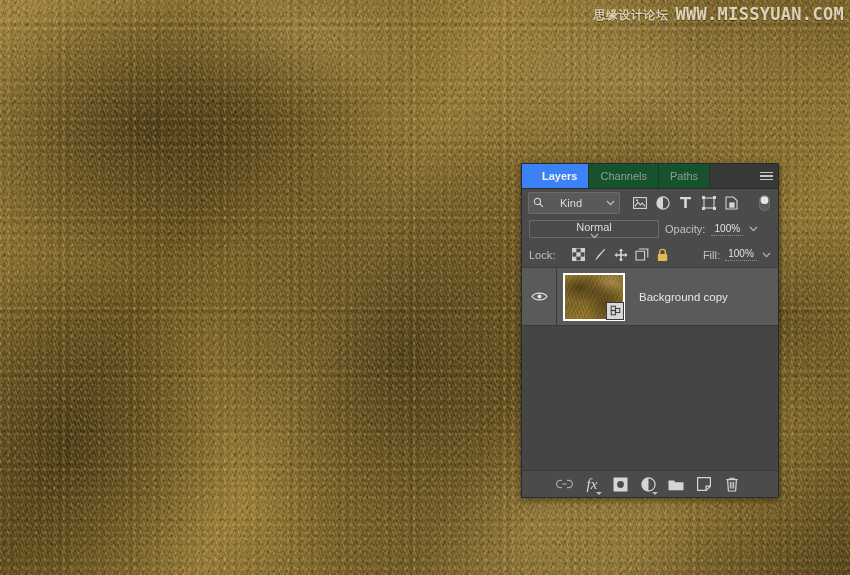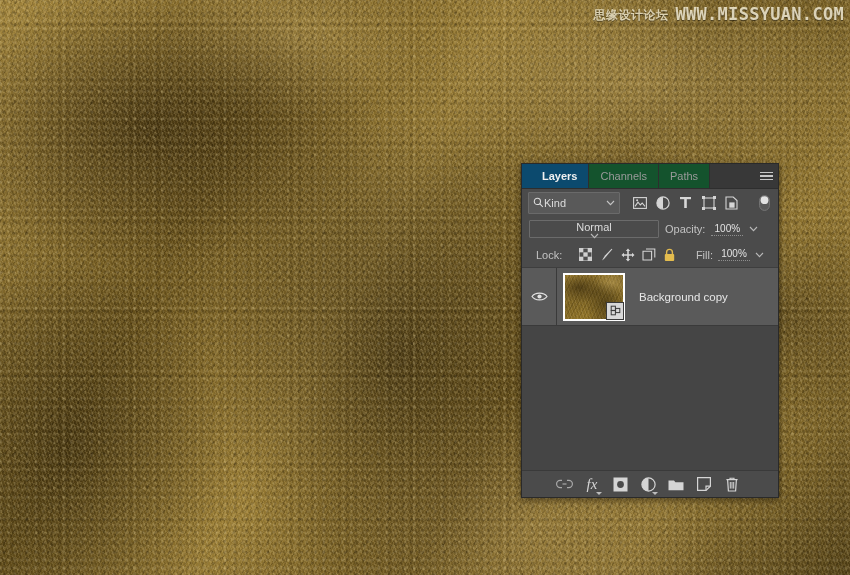--- a/index.html
+++ b/index.html
@@ -137,21 +137,21 @@
     align-items: center;
     padding: 0 11px;
     font-size: 11px;
     color: #9a9a9a;
     background: #14532d;
     border-right: 1px solid #2e2e2e;
     cursor: default;
     user-select: none;
   }
   .tab.active {
-    background: #0c4a6e;
+    background: #3b82f6;
     color: #f0f0f0;
     font-weight: bold;
     padding-left: 20px;
   }
   .panel-menu {
     margin-left: auto;
     width: 24px;
     display: flex;
     align-items: center;
     justify-content: center;
@@ -178,21 +178,21 @@
   .kind-select {
     width: 92px;
     height: 22px;
     background: #595959;
     border: 1px solid #6a6a6a;
     border-radius: 1px;
     display: flex;
     align-items: center;
     padding: 0 4px;
     box-sizing: border-box;
-    gap: 0;
+    gap: 16px;
     color: #dcdcdc;
     font-size: 11px;
   }
   .kind-select .lbl { flex: 1; }
   .filter-icons {
     display: flex;
     align-items: center;
     gap: 0px;
     margin-left: 8px;
   }
@@ -240,21 +240,21 @@
     padding: 0 1px 1px 1px;
     min-width: 30px;
     text-align: center;
   }
 
   
   .lock-row {
     height: 25px;
     display: flex;
     align-items: center;
-    padding: 0 14px;
+    padding: 0 7px;
     background: #4b4b4b;
     flex: 0 0 auto;
     gap: 12px;
     border-bottom: 1px solid #3e3e3e;
   }
   .lock-label { color: #c2c2c2; font-size: 11px; margin-right: 4px; }
   .lock-icons { display: flex; align-items: center; gap: 6px; }
   .lock-icons .licon {
     width: 15px; height: 16px;
     display: flex; align-items: center; justify-content: center;

